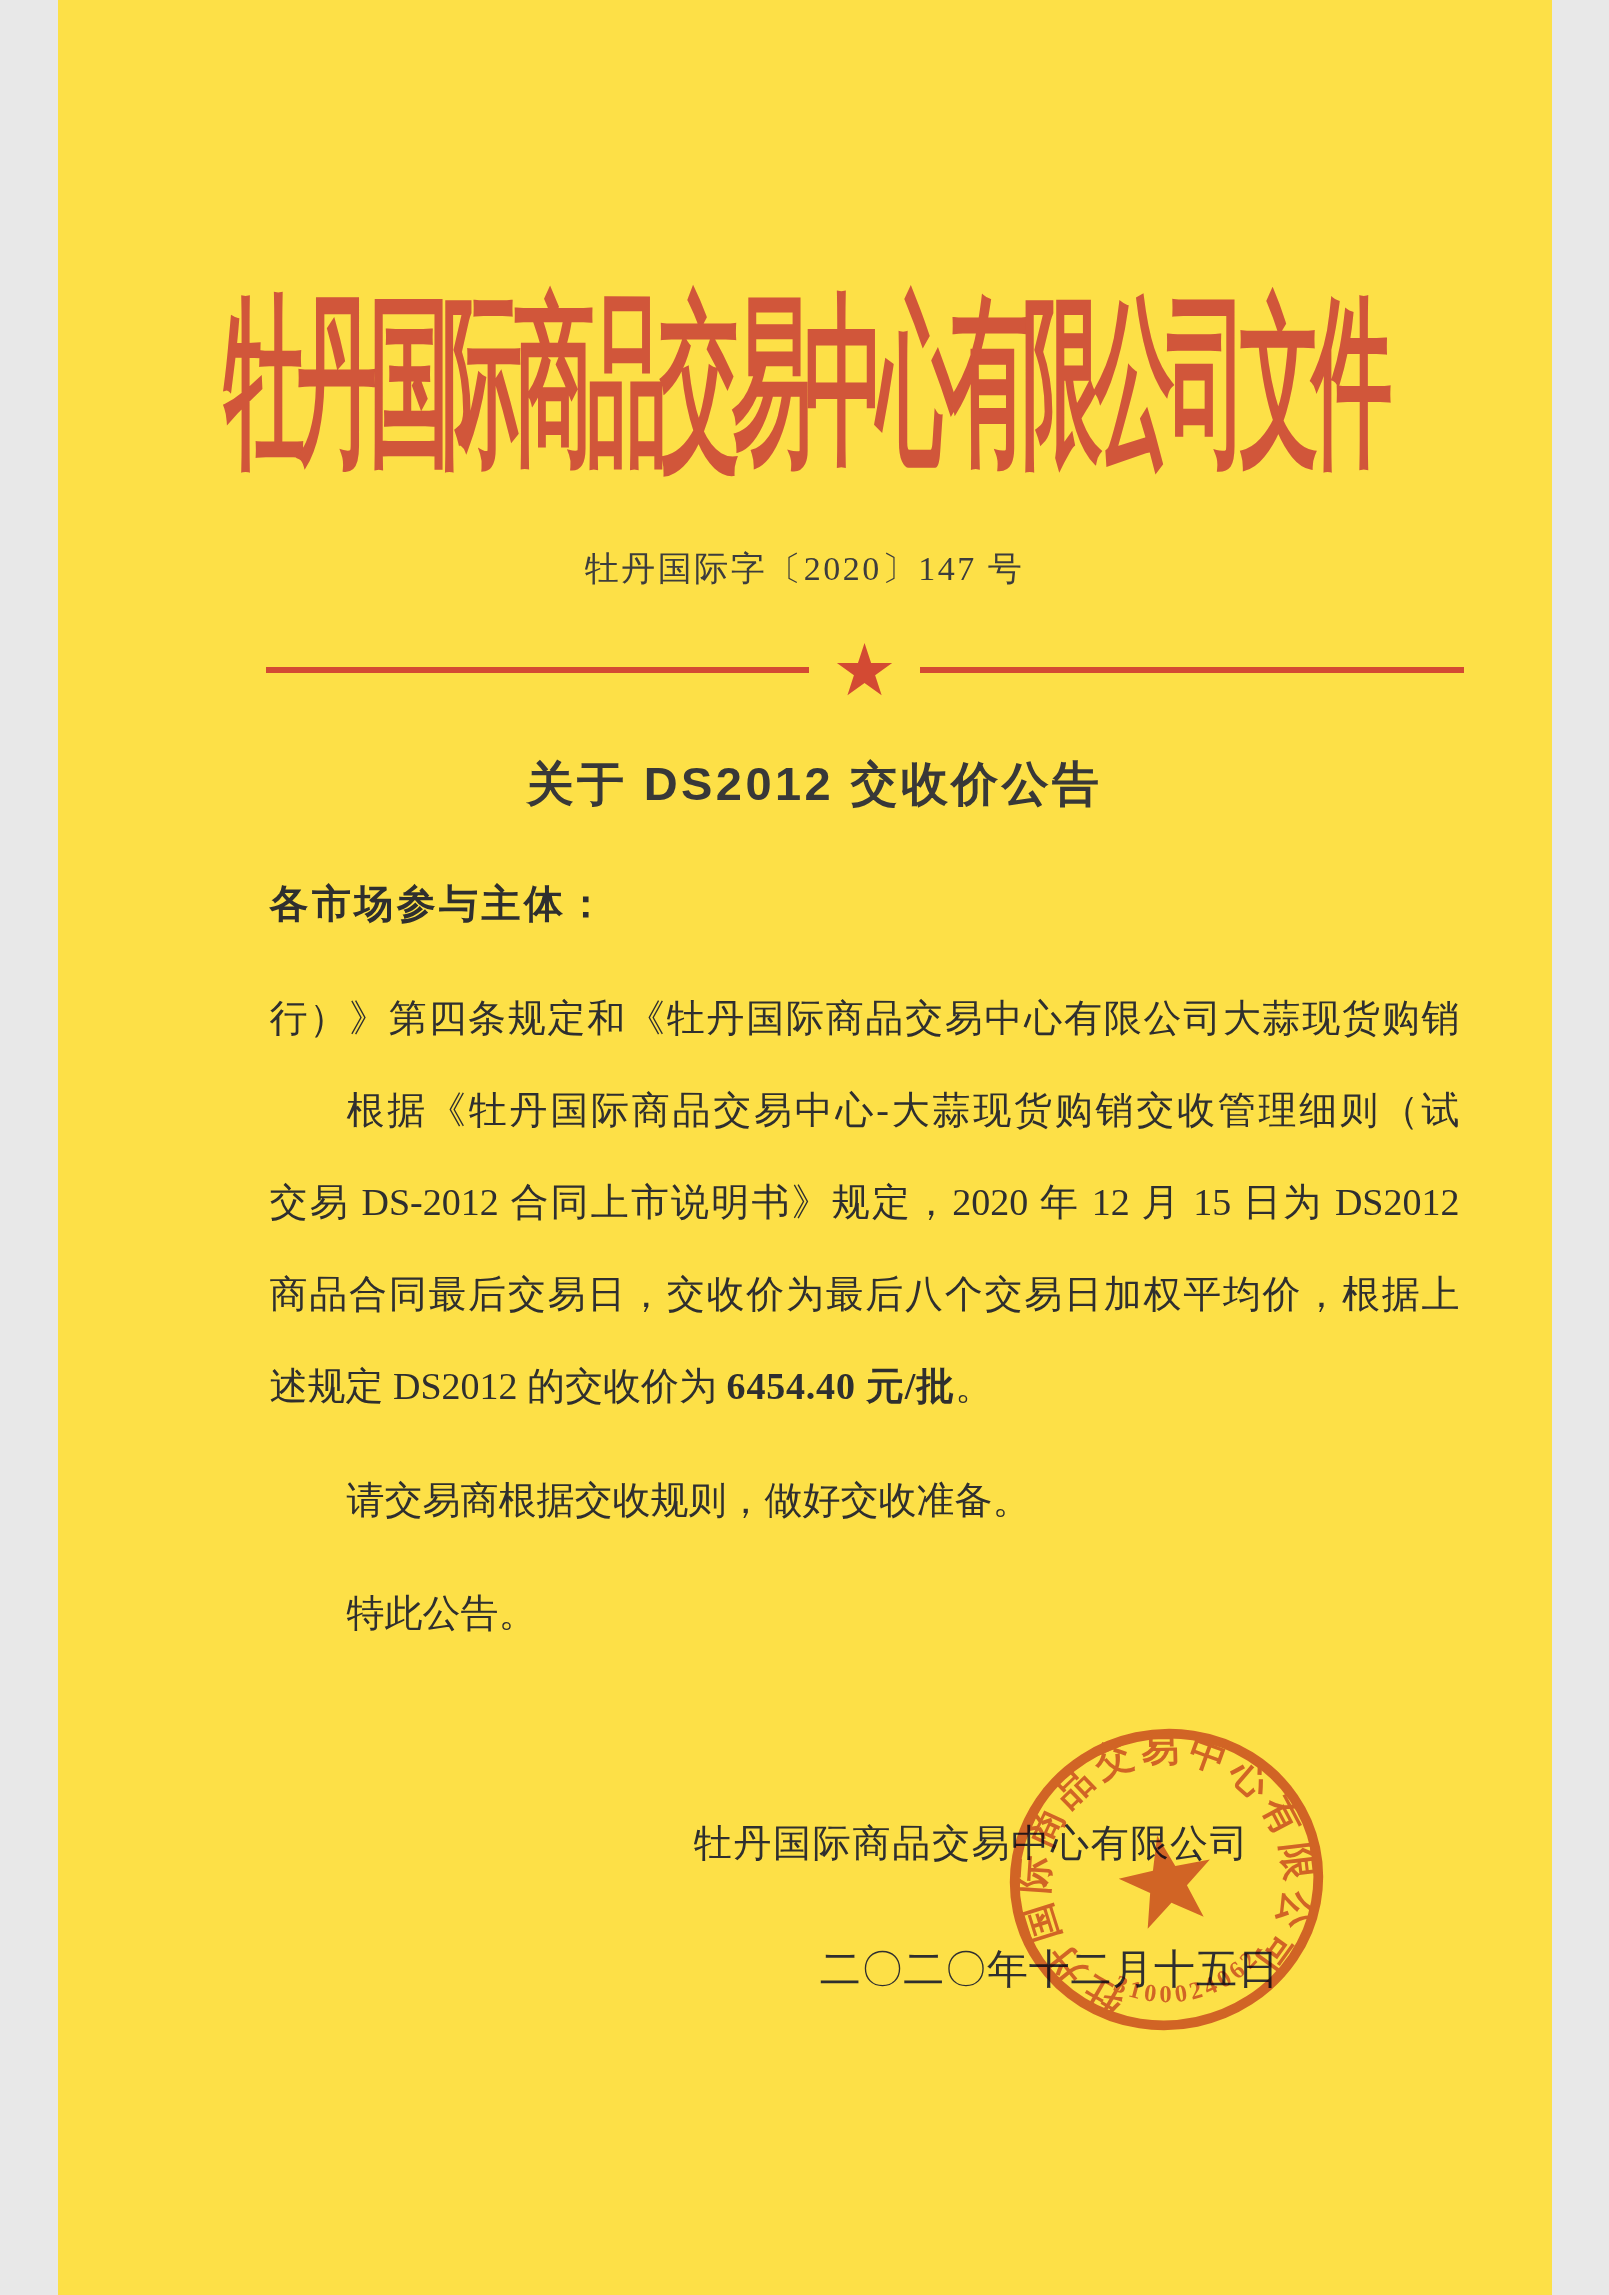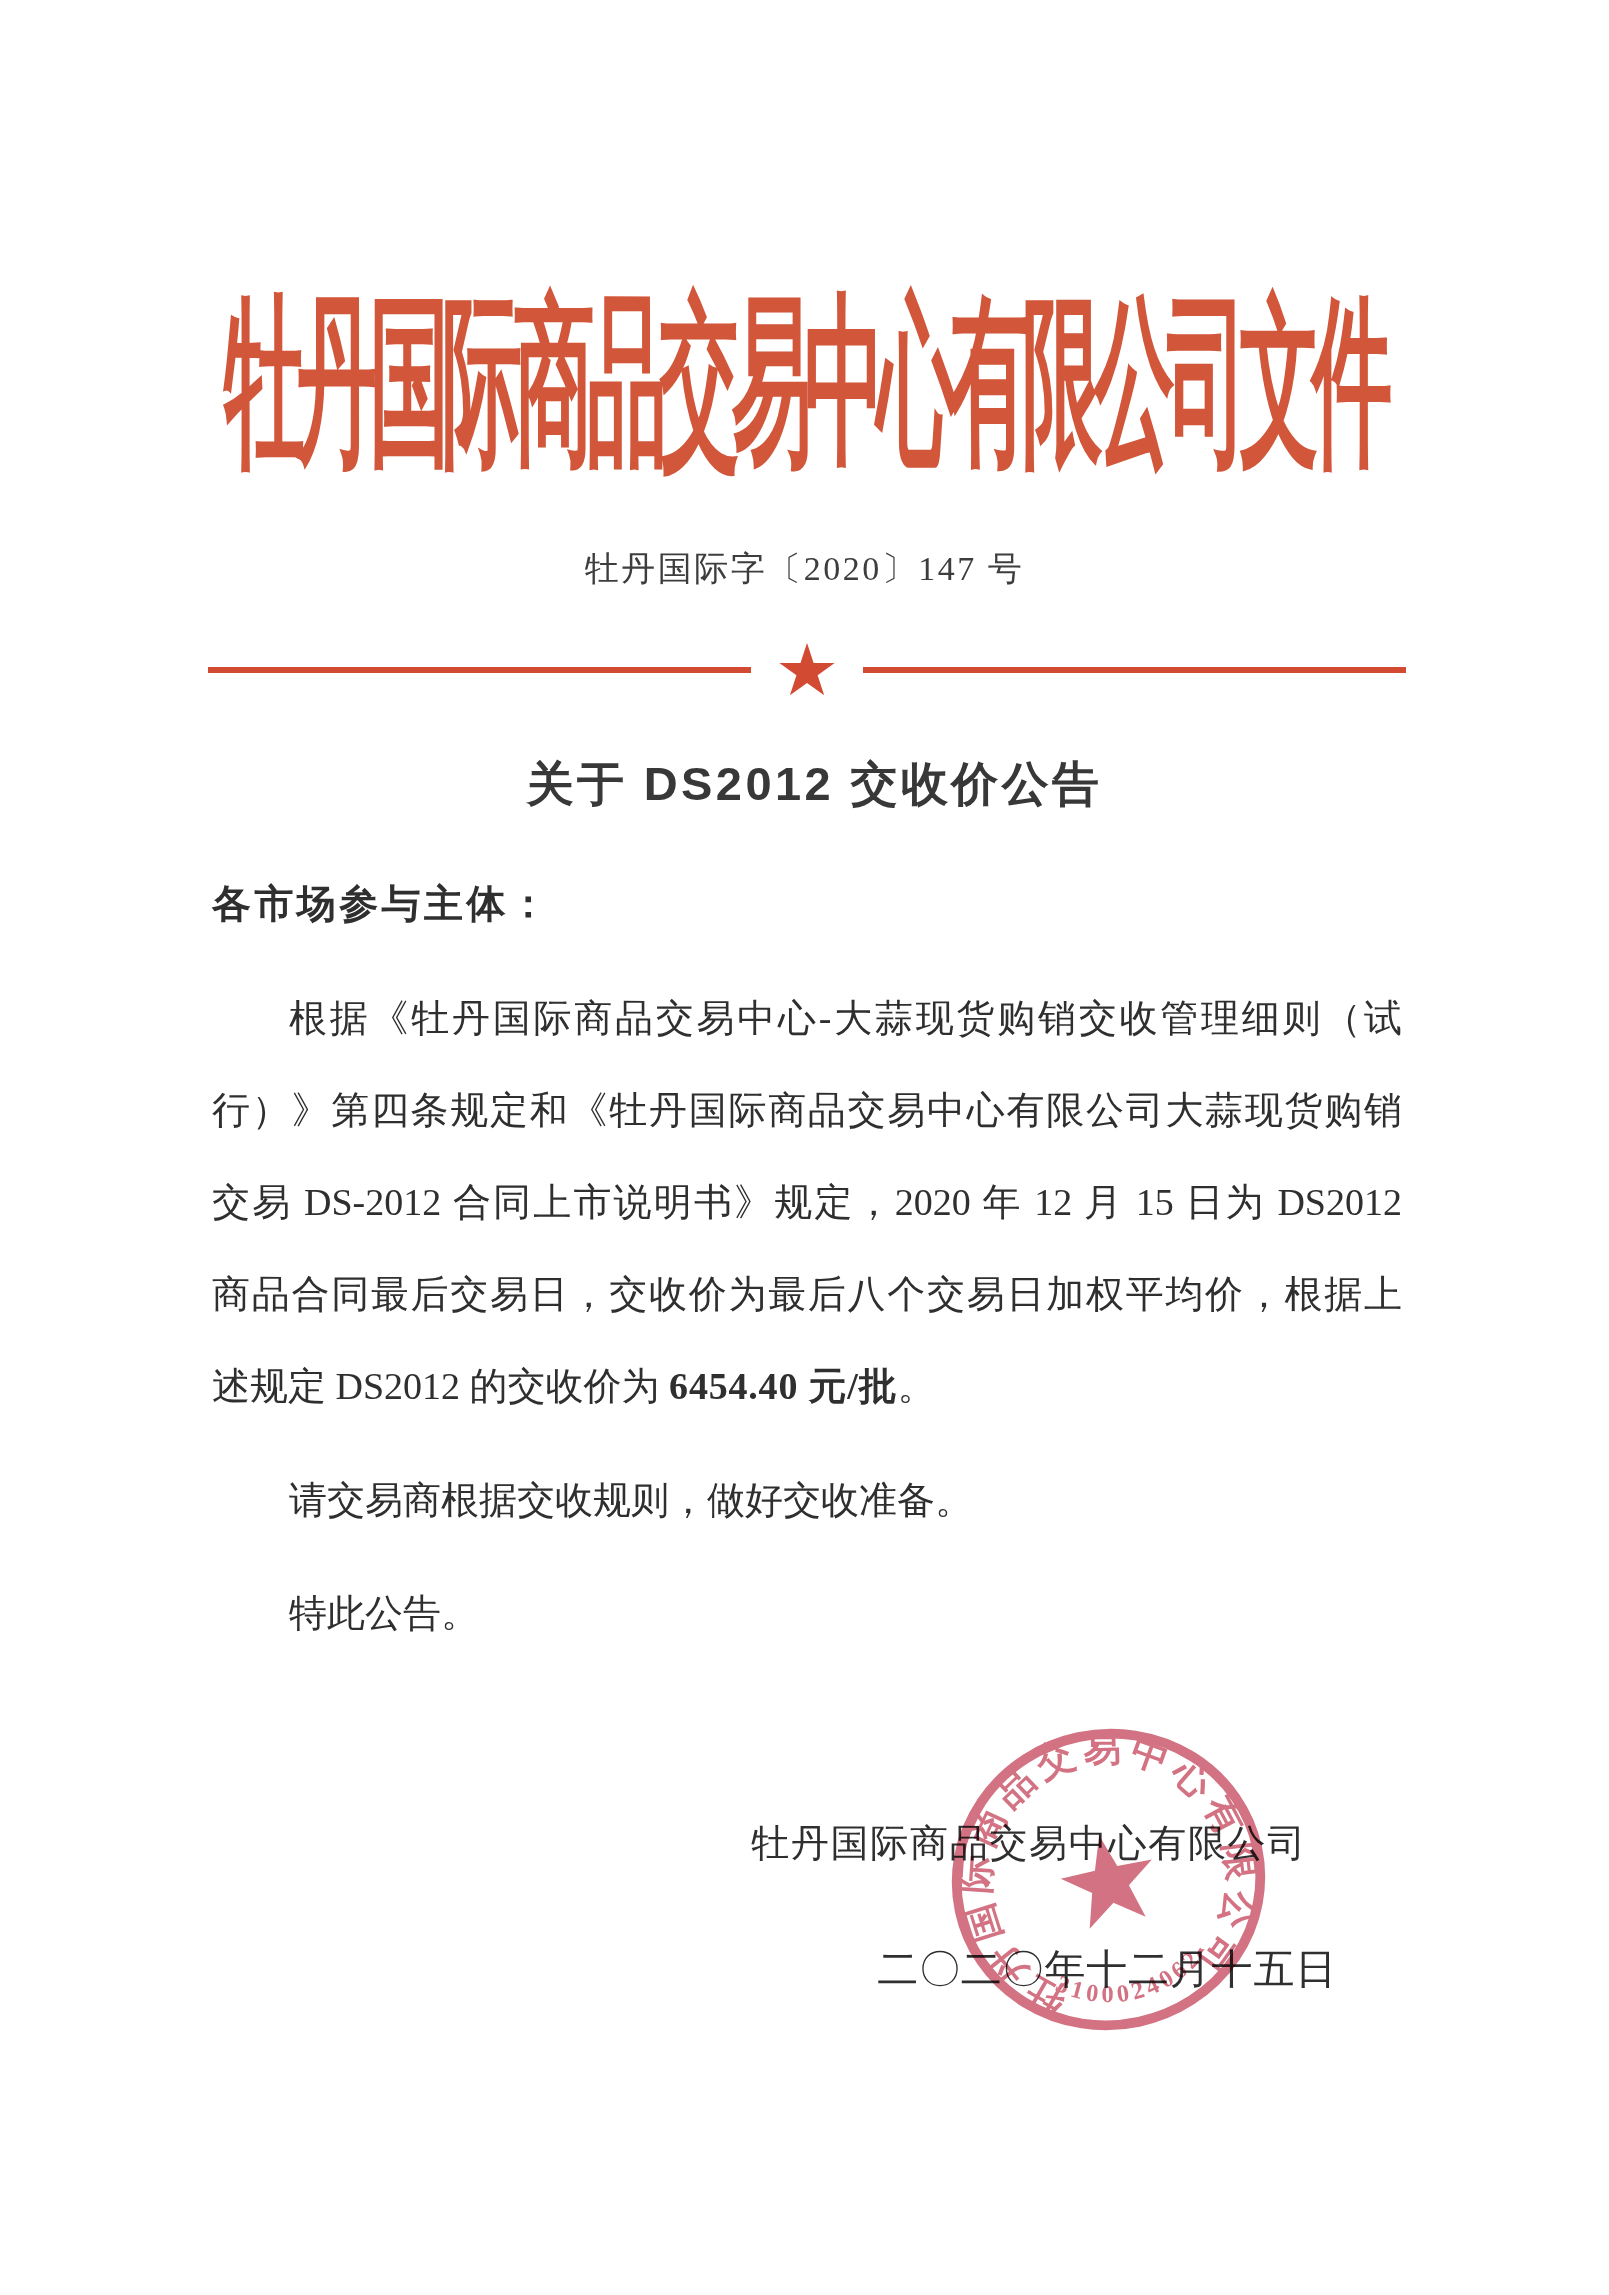--- a/index.html
+++ b/index.html
@@ -1,20 +1,20 @@
 <!DOCTYPE html>
 <html style="font-size:13.4px"><head>
 <meta charset="utf-8">
 <style>
   html,body{margin:0;padding:0;background:#e8e8e8;}
   .page{
     position:relative;
-    width:1609px;height:2295px;
+    width:1494px;height:2295px;
     margin:0 auto;
-    background:#ffffff;
+    background:#fde047;
     overflow:hidden;
     font-family:"Liberation Serif","DejaVu Serif",serif;
     color:#333;
   }
   
   .org-title-wrap{
     position:absolute;top:291px;left:0;width:100%;
     text-align:center;line-height:1;white-space:nowrap;
   }
   .org-title{
@@ -126,22 +126,22 @@
     <div class="rule"></div>
     <div class="star">★</div>
     <div class="rule"></div>
   </div>
 
   <div class="notice-title">关于 DS2012 交收价公告</div>
 
   <div class="salutation">各市场参与主体：</div>
 
   <div class="para1">
+    <div class="bline j">行）》第四条规定和《牡丹国际商品交易中心有限公司大蒜现货购销</div>
     <div class="bline j indent">根据《牡丹国际商品交易中心-大蒜现货购销交收管理细则（试</div>
-    <div class="bline j">行）》第四条规定和《牡丹国际商品交易中心有限公司大蒜现货购销</div>
     <div class="bline j">交易 DS-2012 合同上市说明书》规定，2020 年 12 月 15 日为 DS2012</div>
     <div class="bline j">商品合同最后交易日，交收价为最后八个交易日加权平均价，根据上</div>
     <div class="bline"><span>述规定 DS2012 的交收价为 </span><span class="price">6454.40 元/批</span><span>。</span></div>
   </div>
 
   <div class="para-single para3">特此公告。</div>
 
   <div class="para-single para2">请交易商根据交收规则，做好交收准备。</div>
 
   <div class="sig-company">牡丹国际商品交易中心有限公司</div>

